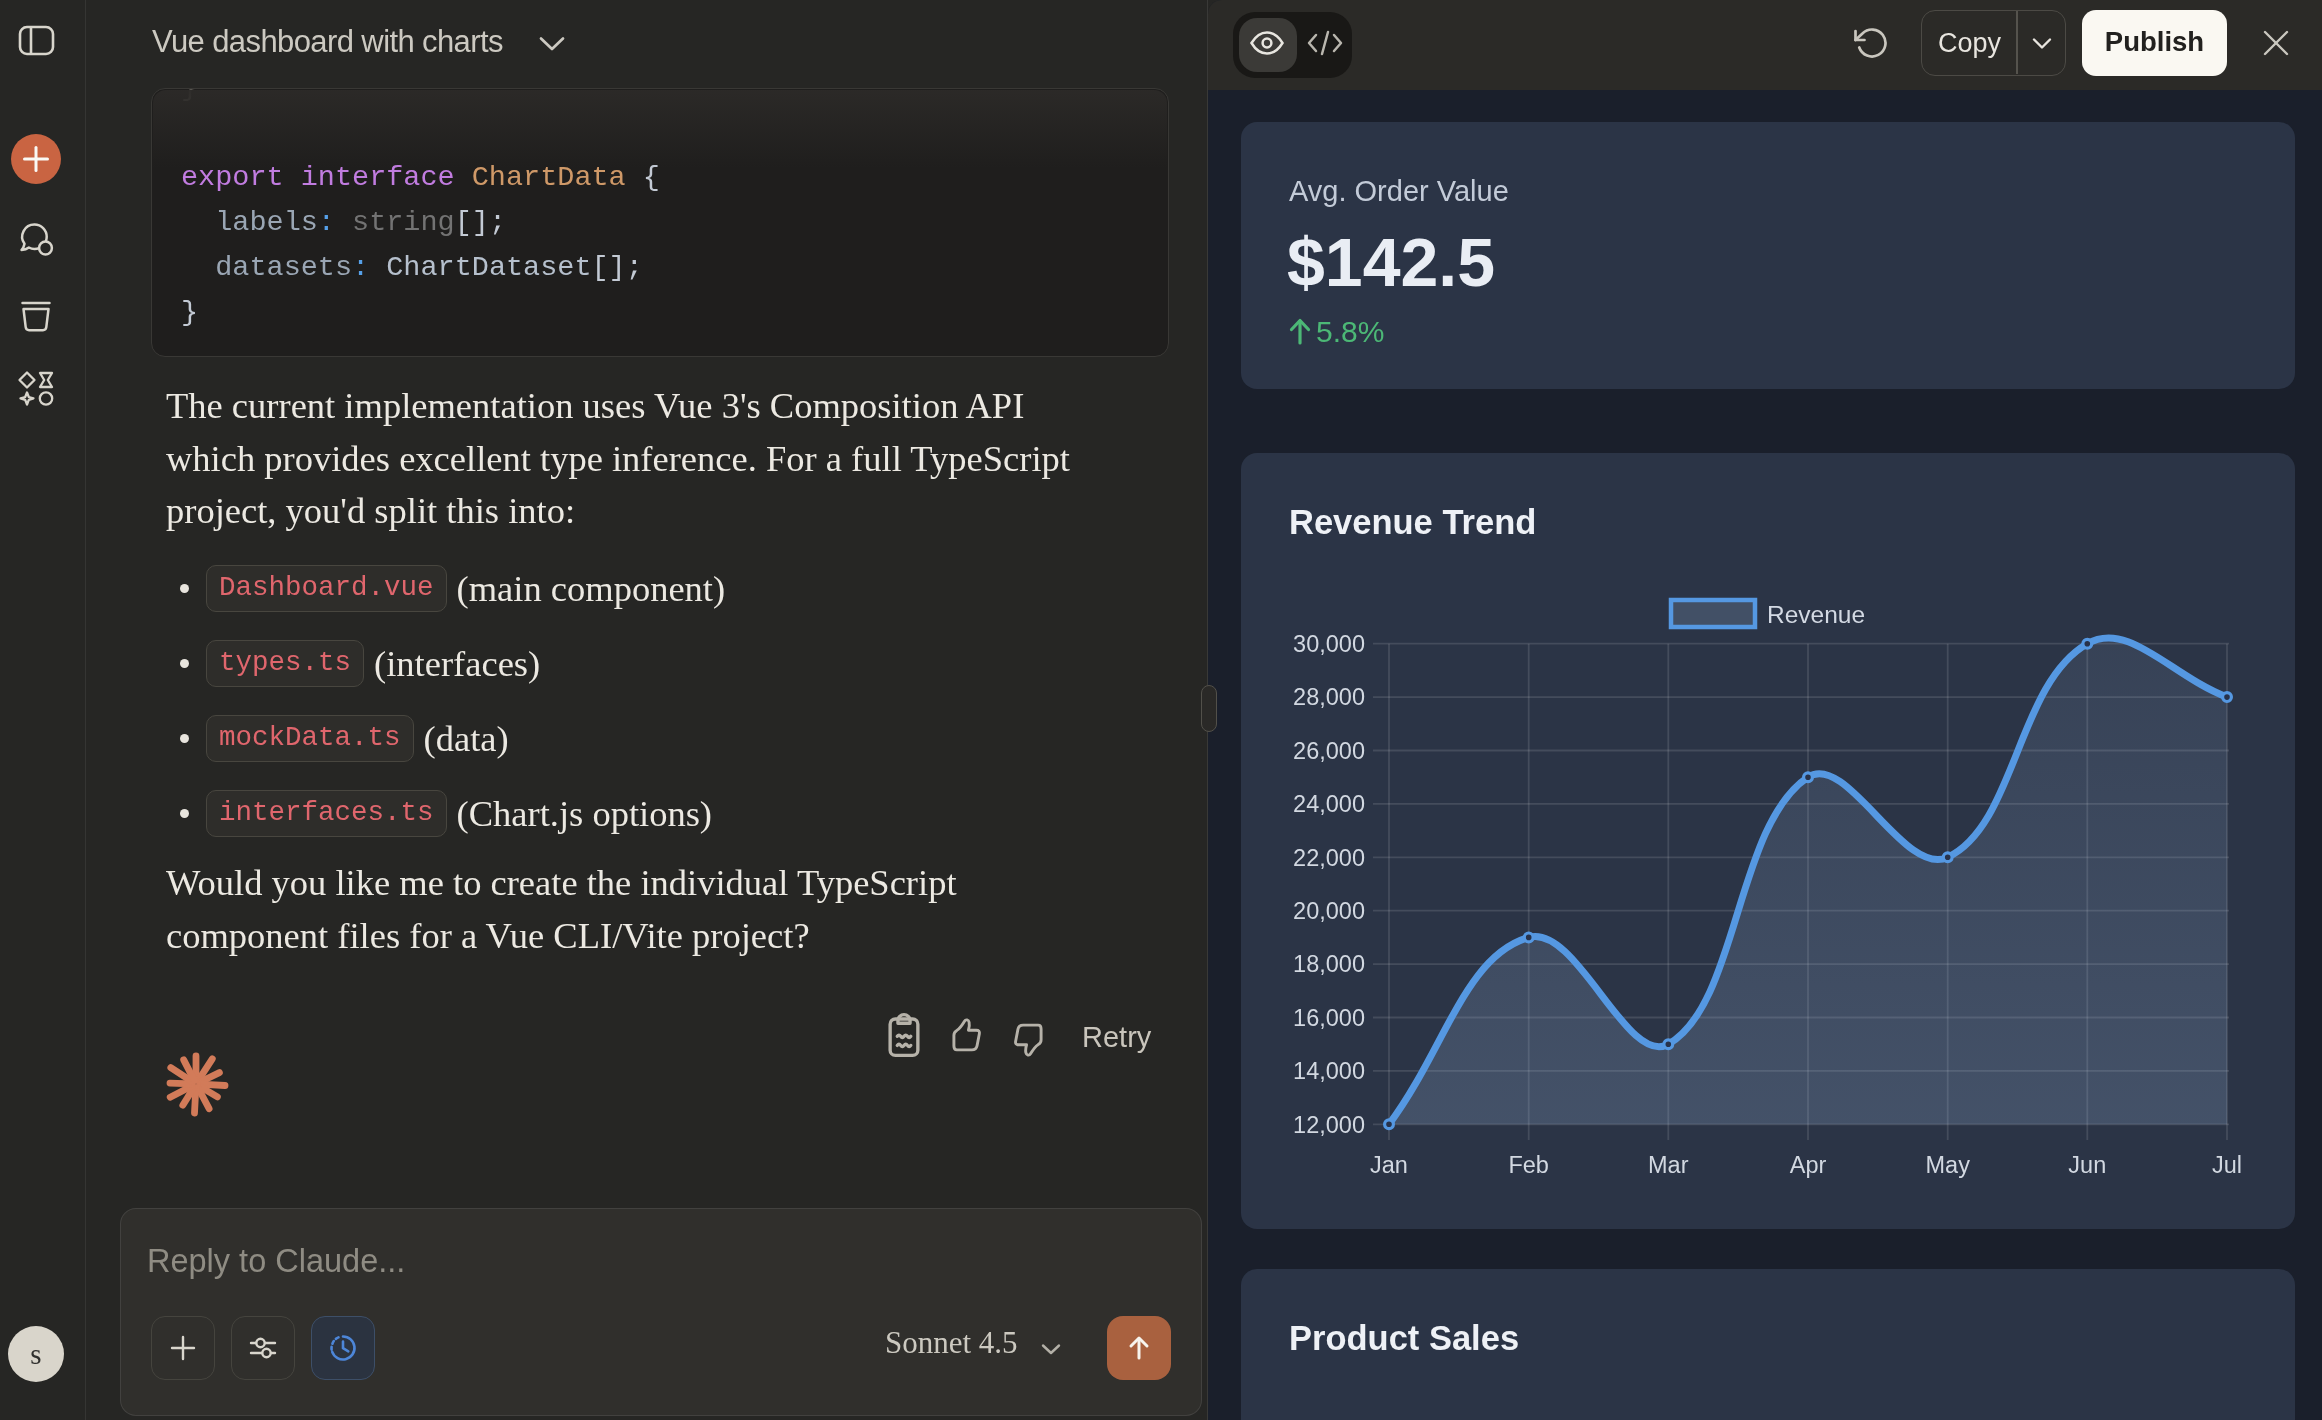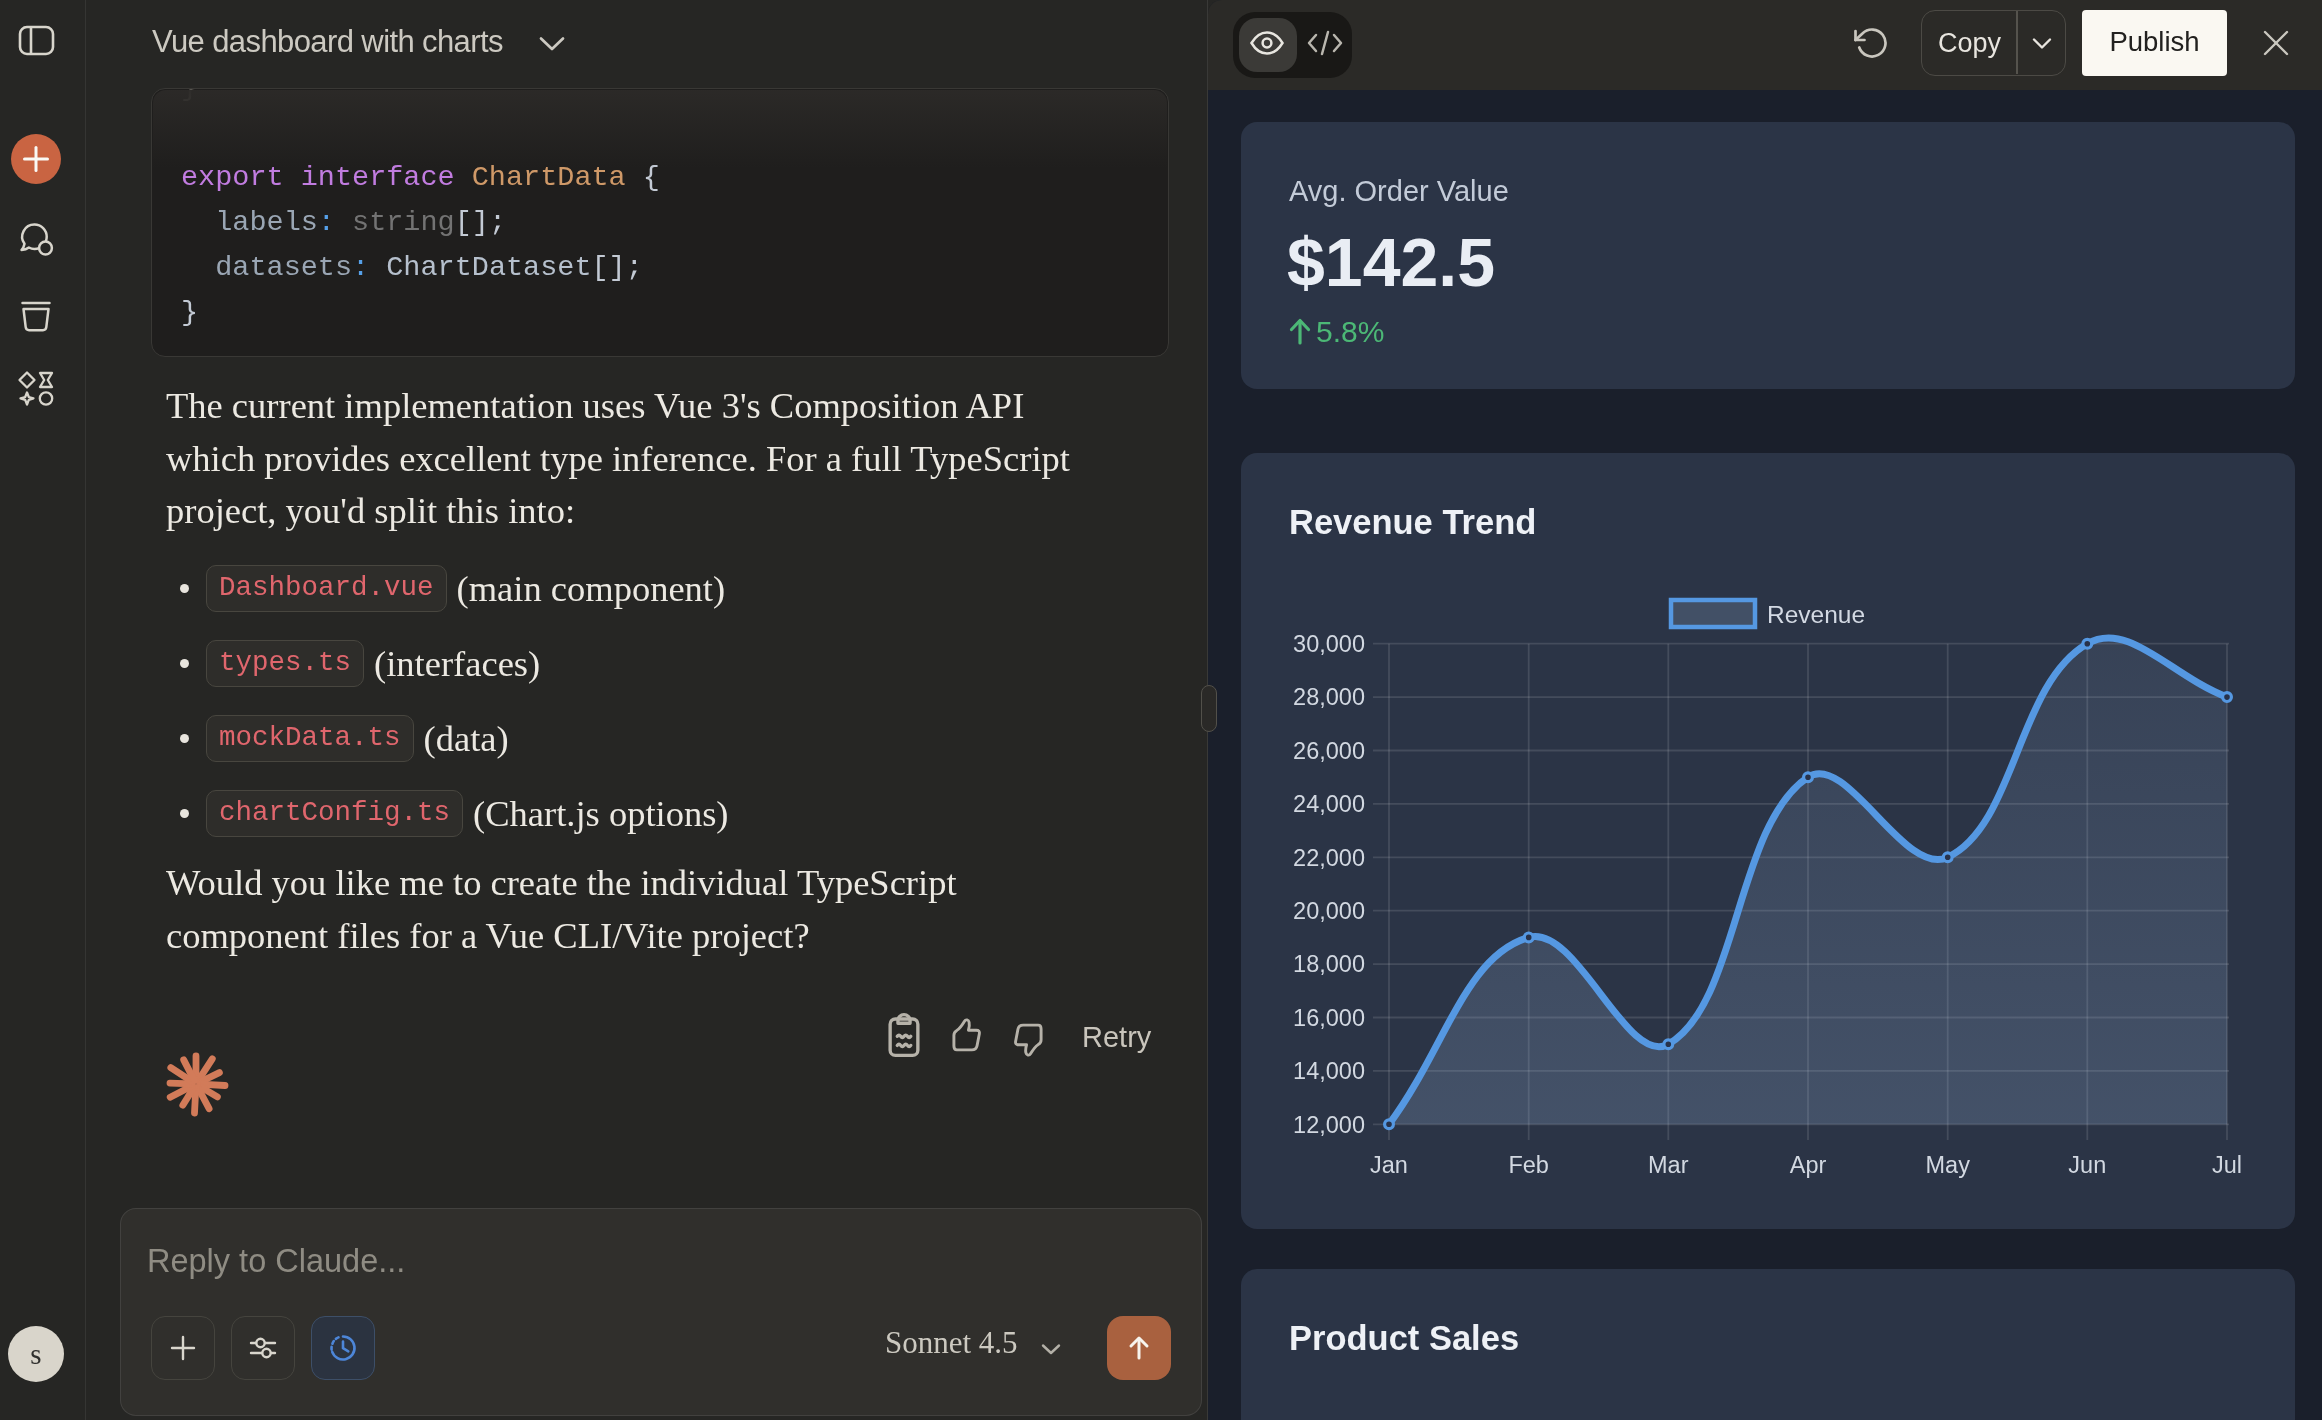--- a/index.html
+++ b/index.html
@@ -58,22 +58,22 @@
   
   #artifact { position:absolute; left:1208px; top:0; width:1114px; height:1420px;
     border-top-left-radius:14px; overflow:hidden; background:#1a1f2b; }
   #topbar { position:absolute; left:0; top:0; width:1114px; height:90px; background:#2b2a27; }
   #pill { position:absolute; left:25px; top:12px; width:119px; height:66px; border-radius:22px; background:#191816; }
   #pillsel { position:absolute; left:6px; top:6px; width:58px; height:54px; border-radius:18px; background:#3b3a37; }
   #copybtn { position:absolute; left:713px; top:10px; width:145px; height:66px; border-radius:14px;
     border:1.5px solid #4c4a45; color:#e8e5df; font-size:27px; }
   #copybtn .divider { position:absolute; left:94px; top:0; width:1.5px; height:63px; background:#55534d; }
   #copytext { position:absolute; left:0px; top:17px; width:95px; text-align:center; }
-  #publishbtn { position:absolute; left:874px; top:10px; width:145px; height:66px; border-radius:4px;
-    background:#faf8f2; color:#22211f; font-size:27.5px; font-weight:400; text-align:center; line-height:64px; }
+  #publishbtn { position:absolute; left:874px; top:10px; width:145px; height:66px; border-radius:14px;
+    background:#faf8f2; color:#22211f; font-size:27.5px; font-weight:700; text-align:center; line-height:64px; }
 
   #acontent { position:absolute; left:0; top:90px; width:1114px; height:1330px; background:#1a1f2b; }
   .card { position:absolute; left:33px; width:1054px; background:#2b3446; border-radius:16px; }
   #card1 { top:32px; height:267px; }
   #card2 { top:363px; height:776px; }
   #card3 { top:1179px; height:300px; }
   .cardtitle { position:absolute; left:48px; top:50px; font-size:34.5px; font-weight:bold; color:#eef1f6; }
   #kpi-label { position:absolute; left:48px; top:53px; font-size:29px; color:#c3cbd8; }
   #kpi-value { position:absolute; left:46px; top:101px; font-size:68px; font-weight:bold; color:#e9edf4; }
   #kpi-delta { position:absolute; left:75px; top:193px; font-size:30px; color:#4cb876; }
@@ -145,21 +145,21 @@
       <span class="chip">types.ts</span>
       <span class="serif after">(interfaces)</span>
     </div>
   <div class="bullet-row" style="top:710px;">
       <span class="dot"></span>
       <span class="chip">mockData.ts</span>
       <span class="serif after">(data)</span>
     </div>
   <div class="bullet-row" style="top:785px;">
       <span class="dot"></span>
-      <span class="chip">chartConfig.ts</span>
+      <span class="chip">interfaces.ts</span>
       <span class="serif after">(Chart.js options)</span>
     </div>
 
   <div id="para2" class="serif">Would you like me to create the individual TypeScript<br>component files for a Vue CLI/Vite project?</div>
 
   <svg class="abs" style="left:776px;top:1009px;" width="52" height="52" viewBox="0 0 24 24" fill="none" stroke="#b6b2a9" stroke-width="1.55" stroke-linecap="round" stroke-linejoin="round">
     <rect x="5.6" y="4.6" width="12.8" height="16.8" rx="2.4"></rect>
     <path d="M9.2 6.6 v-1.2 a2.8 2.8 0 0 1 5.6 0 v1.2 z"></path>
     <path d="m8.9 12.6 q0.78 -1.1 1.56 0 t1.56 0 t1.56 0 t1.56 0"></path>
     <path d="m8.9 16.8 q0.78 -1.1 1.56 0 t1.56 0 t1.56 0 t1.56 0"></path>

